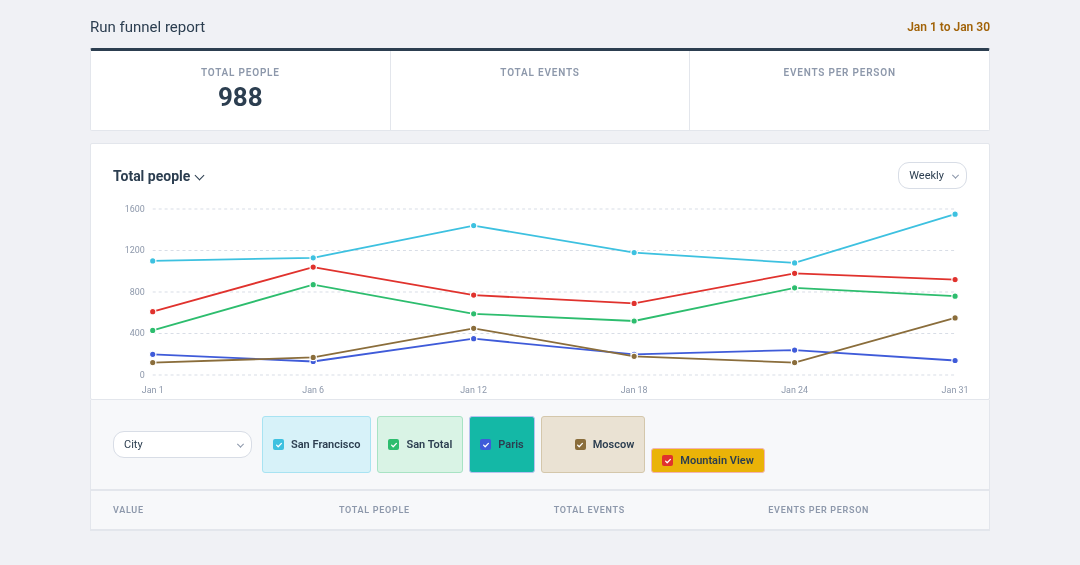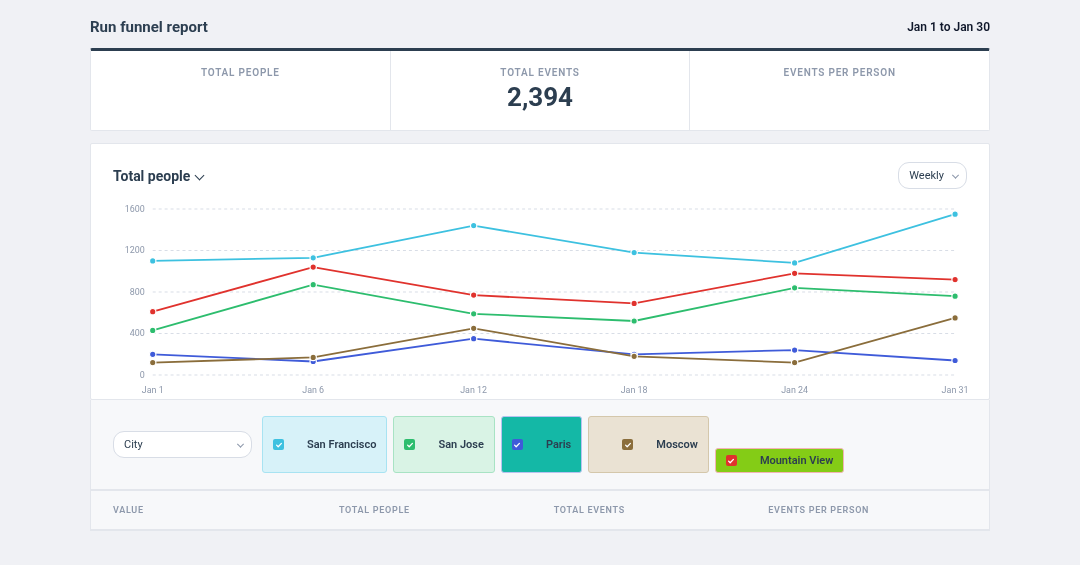--- a/index.html
+++ b/index.html
@@ -15,27 +15,27 @@
       padding: 0 90px;
     }
     .header {
       display: flex;
       justify-content: space-between;
       align-items: center;
       padding: 8px 0 12px;
     }
     .page-title {
       font-size: 15px;
-      font-weight: 700;
+      font-weight: 400;
       color: #2c3e50;
     }
     .date-range {
       font-size: 12px;
       font-weight: 600;
-      color: #0f172a;
+      color: #a16207;
     }
     .card {
       background: #fff;
       border: 1px solid #e3e6ec;
       border-radius: 2px;
     }
     .stats-card {
       border-top: 3px solid #2c3e50;
       display: flex;
     }
@@ -127,21 +127,21 @@
       align-items: center;
       gap: 10px;
     }
     .city-select {
       width: 139px;
       background: #fff;
     }
     .pill {
       display: inline-flex;
       align-items: center;
-      gap: 23px;
+      gap: 7px;
       padding: 5px 10px;
       border-radius: 3px;
       font-size: 11px;
       font-weight: 600;
       border: 1px solid;
       cursor: pointer;
     }
     .pill .check {
       width: 11px; height: 11px;
       border-radius: 2px;
@@ -185,24 +185,24 @@
 
 <div class="page">
   <div class="header">
     <div class="page-title">Run funnel report</div>
     <div class="date-range">Jan 1 to Jan 30</div>
   </div>
 
   <div class="card stats-card" id="stats-card">
       <div class="stat">
         <div class="stat-label">TOTAL PEOPLE</div>
+        <div class="stat-value">988</div>
       </div>
       <div class="stat">
         <div class="stat-label">TOTAL EVENTS</div>
-        <div class="stat-value">2,394</div>
       </div>
       <div class="stat">
         <div class="stat-label">EVENTS PER PERSON</div>
       </div>
     </div>
 
   <div class="card chart-card">
     <div class="chart-head">
       <div class="dropdown-label">
         <span>Total people</span>
@@ -284,39 +284,39 @@
             </svg>
           </span>
           <span>San Francisco</span>
         </div>
         <div class="pill" style="background: rgb(217, 243, 229); border-color: rgb(168, 227, 196); color: rgb(44, 62, 80);">
           <span class="check" style="background:#2dbd6e;">
             <svg viewBox="0 0 10 10">
               <path d="M2 5.2 L4 7.2 L8 3" stroke="#fff" stroke-width="1.6" fill="none" stroke-linecap="round" stroke-linejoin="round"></path>
             </svg>
           </span>
-          <span>San Jose</span>
+          <span>San Total</span>
         </div>
         <div class="pill" style="background: #14b8a6; border-color: rgb(184, 194, 240); color: rgb(44, 62, 80);">
           <span class="check" style="background:#3f5bd9;">
             <svg viewBox="0 0 10 10">
               <path d="M2 5.2 L4 7.2 L8 3" stroke="#fff" stroke-width="1.6" fill="none" stroke-linecap="round" stroke-linejoin="round"></path>
             </svg>
           </span>
           <span>Paris</span>
         </div>
         <div class="pill" style="background: rgb(234, 226, 211); border-color: rgb(212, 199, 171); color: rgb(44, 62, 80); padding-left: 33px;">
           <span class="check" style="background:#8a6d3b;">
             <svg viewBox="0 0 10 10">
               <path d="M2 5.2 L4 7.2 L8 3" stroke="#fff" stroke-width="1.6" fill="none" stroke-linecap="round" stroke-linejoin="round"></path>
             </svg>
           </span>
           <span>Moscow</span>
         </div>
-        <div class="pill" style="background: #84cc16; border-color: rgb(242, 180, 182); color: rgb(44, 62, 80); margin-top: 32px;">
+        <div class="pill" style="background: #eab308; border-color: rgb(242, 180, 182); color: rgb(44, 62, 80); margin-top: 32px;">
           <span class="check" style="background:#e0322d;">
             <svg viewBox="0 0 10 10">
               <path d="M2 5.2 L4 7.2 L8 3" stroke="#fff" stroke-width="1.6" fill="none" stroke-linecap="round" stroke-linejoin="round"></path>
             </svg>
           </span>
           <span>Mountain View</span>
         </div>
       </div>
   </div>
 

